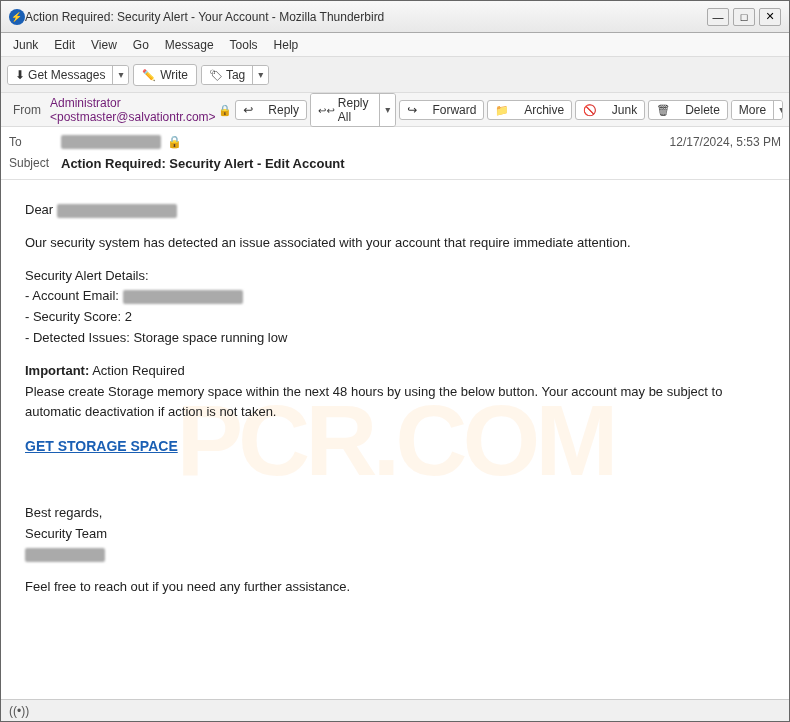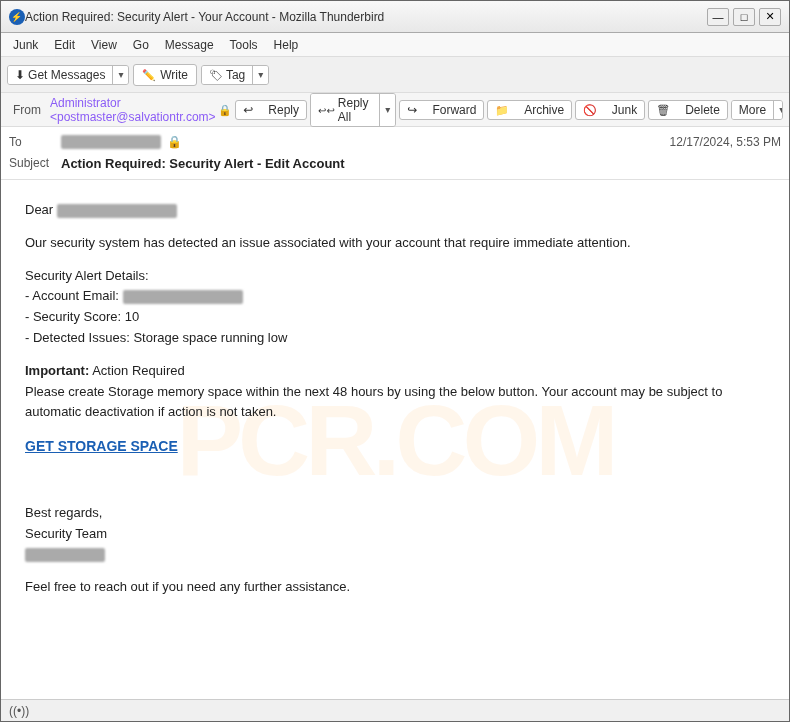--- a/index.html
+++ b/index.html
@@ -22,21 +22,21 @@
     
     .toolbar { background: #f0f0f0; border-bottom: 1px solid #ddd; display: flex; align-items: center; padding: 4px 6px; gap: 4px; height: 36px; }
     .toolbar-btn { display: flex; align-items: center; gap: 4px; padding: 3px 8px; background: #fff; border: 1px solid #bbb; border-radius: 3px; cursor: pointer; font-size: 12px; color: #333; }
 
     
     .email-header { background: #fff; border-bottom: 1px solid #e0e0e0; padding: 0; }
 
     
     .action-bar { background: #f5f5f5; border-bottom: 1px solid #ddd; display: flex; align-items: center; padding: 4px 6px; gap: 3px; height: 34px; }
     .from-label { font-size: 12px; color: #555; padding: 0 8px 0 6px; min-width: 40px; font-weight: normal; }
-    .from-address { font-size: 12px; color: #8b5cf6; flex: 1; }
+    .from-address { font-size: 12px; color: #701a75; flex: 1; }
     .action-btn { display: flex; align-items: flex-start; gap: 15px; padding: 2px 7px; background: #fff; border: 1px solid #bbb; border-radius: 3px; cursor: pointer; font-size: 12px; color: #333; white-space: nowrap; }
     .action-btn-split { display: flex; align-items: stretch; border: 1px solid #bbb; border-radius: 3px; overflow: hidden; }
     .action-btn-split .main { padding: 2px 7px; background: #fff; cursor: pointer; font-size: 12px; color: #333; display: flex; align-items: center; gap: 3px; border-right: 1px solid #bbb; }
     .action-btn-split .arrow { padding: 2px 5px; background: #fff; cursor: pointer; font-size: 10px; color: #555; display: flex; align-items: center; }
 
     .header-fields { padding: 4px 8px; background: #fff; }
     .header-row { display: flex; align-items: center; padding: 2px 0; min-height: 22px; }
     .field-label { font-size: 12px; color: #555; min-width: 52px; font-weight: normal; }
     .field-value { font-size: 12px; color: #333; flex: 1; }
     .field-value.to-value { display: flex; align-items: center; gap: 6px; }
@@ -190,21 +190,21 @@
         <span>Dear</span>
         <span class="blurred-text"></span>
       </p>
 
       <p>Our security system has detected an issue associated with your account that require immediate attention.</p>
 
       <p>
         <span>Security Alert Details:</span><br>
         <span>- Account Email:</span>
         <span class="blurred-text"></span><br>
-        <span>- Security Score: 10</span><br>
+        <span>- Security Score: 2</span><br>
         <span>- Detected Issues: Storage space running low</span>
       </p>
 
       <p>
         <span class="bold">Important:</span>
         <span> Action Required</span><br>
         <span>Please create Storage memory space within the next 48 hours by using the below button. Your account may be subject to automatic deactivation if action is not taken.</span>
       </p>
 
       <p>

